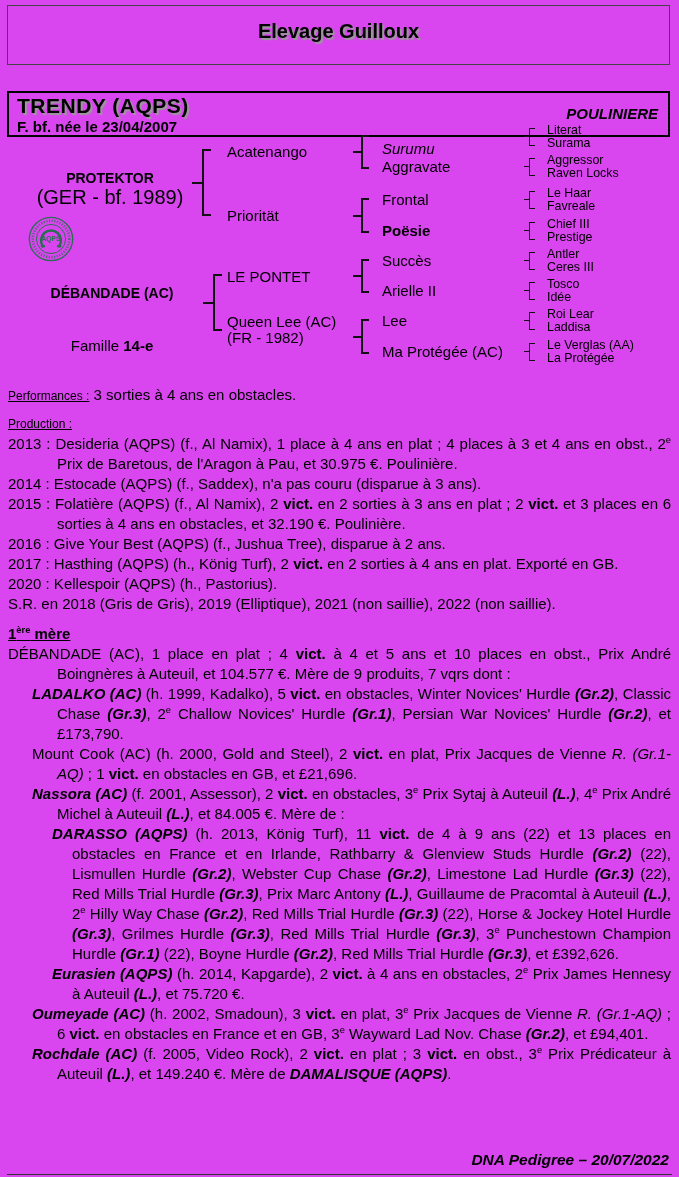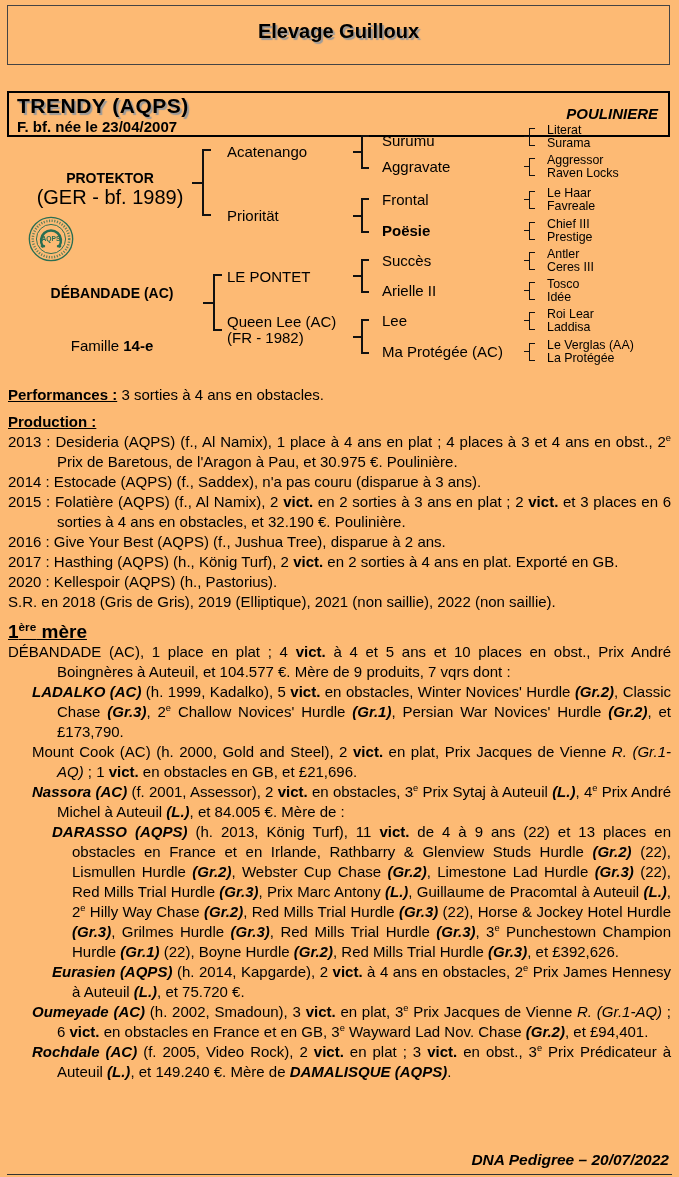--- a/index.html
+++ b/index.html
@@ -1,18 +1,18 @@
 <!DOCTYPE html>
 <html lang="fr"><head>
 <meta charset="utf-8">
 <style>
   html,body{margin:0;padding:0;background:#fff;}
   .page{
     position:relative; width:679px; height:1177px; overflow:hidden;
-    background:#fdba74; color:#000;
+    background:#d946ef; color:#000;
     font-family:"Liberation Sans","DejaVu Sans",sans-serif;
     font-size:15px; line-height:20px;
   }
   
   .hdr-box{
     position:absolute; left:7px; top:5px; width:663px; height:60px;
     border:1px solid #444; box-sizing:border-box; text-align:center;
   }
   .hdr-box .farm{
     margin-top:15px; font-size:20px; font-weight:bold;
@@ -44,24 +44,24 @@
   .brk{ position:absolute; box-sizing:border-box; border:2px solid #111; border-right:none; }
   .brk::before{ content:""; position:absolute; top:50%; margin-top:-1px; border-top:2px solid #111; }
   .b1{ width:9px; } .b1::before{ left:-12px; width:12px; }
   .b2{ width:8px; } .b2::before{ left:-10px; width:10px; }
   .b4{ width:6px; border-width:1.5px; }
   .b4::before{ left:-6px; width:6px; border-top-width:1.5px; margin-top:-.75px; }
   .logo{ position:absolute; }
   
   .doc{ position:absolute; left:8px; top:380px; width:663px; }
   .doc p{ margin:0; text-align:justify; }
-  .sec-head{ font-weight:bold; text-decoration:underline; font-size:15px; }
+  .sec-head{ font-weight:normal; text-decoration:underline; font-size:12px; }
   .perf{ margin-top:5px !important; }
   .prod-head{ margin-top:7px !important; }
-  .fd-head{ margin-top:10px !important; font-weight:bold; font-size:19px; }
+  .fd-head{ margin-top:10px !important; font-weight:bold; font-size:15px; }
   .fd-head .hd{ text-decoration:underline; }
   .p0{ padding-left:49px; text-indent:-49px; }
   .p1{ padding-left:49px; text-indent:-25px; }
   .p2{ padding-left:64px; text-indent:-20px; }
   sup{ font-size:62%; line-height:0; vertical-align:super; }
   
   .footer{
     position:absolute; right:10px; bottom:7px;
     font-size:15.5px; font-weight:bold; font-style:italic;
   }
@@ -108,21 +108,21 @@
     <div class="brk b1" style="left:213px; top:157px; height:57px;"></div>
 
   <div class="tname" style="left:227px; top:27px;">Acatenango</div>
       <div class="tname" style="left:227px; top:91px;">Priorität</div>
       <div class="tname" style="left:227px; top:152px;">LE PONTET</div>
       <div class="tname" style="left:227px; top:197px;">Queen Lee (AC)<br><span class="or">(FR - 1982)</span></div>
       <div class="brk b2" style="left:361px; top:18px; height:34px;"></div>
       <div class="brk b2" style="left:361px; top:81px; height:35px;"></div>
       <div class="brk b2" style="left:361px; top:142px; height:34px;"></div>
       <div class="brk b2" style="left:361px; top:202px; height:35px;"></div>
-      <div class="tname" style="left:382px; top:16px;">Surumu</div>
+      <div class="tname" style="left:382px; top:24px;font-style:italic;">Surumu</div>
       <div class="tname" style="left:382px; top:42px;">Aggravate</div>
       <div class="tname" style="left:382px; top:75px;">Frontal</div>
       <div class="tname" style="left:382px; top:106px;font-weight:bold;">Poësie</div>
       <div class="tname" style="left:382px; top:136px;">Succès</div>
       <div class="tname" style="left:382px; top:166px;">Arielle II</div>
       <div class="tname" style="left:382px; top:196px;">Lee</div>
       <div class="tname" style="left:382px; top:227px;">Ma Protégée (AC)</div>
       <div class="brk b4" style="left:529px; top:11px; height:18px;"></div>
       <div class="g4" style="left:547px; top:7px;">Literat<br>Surama</div>
       <div class="brk b4" style="left:529px; top:41px; height:18px;"></div>

